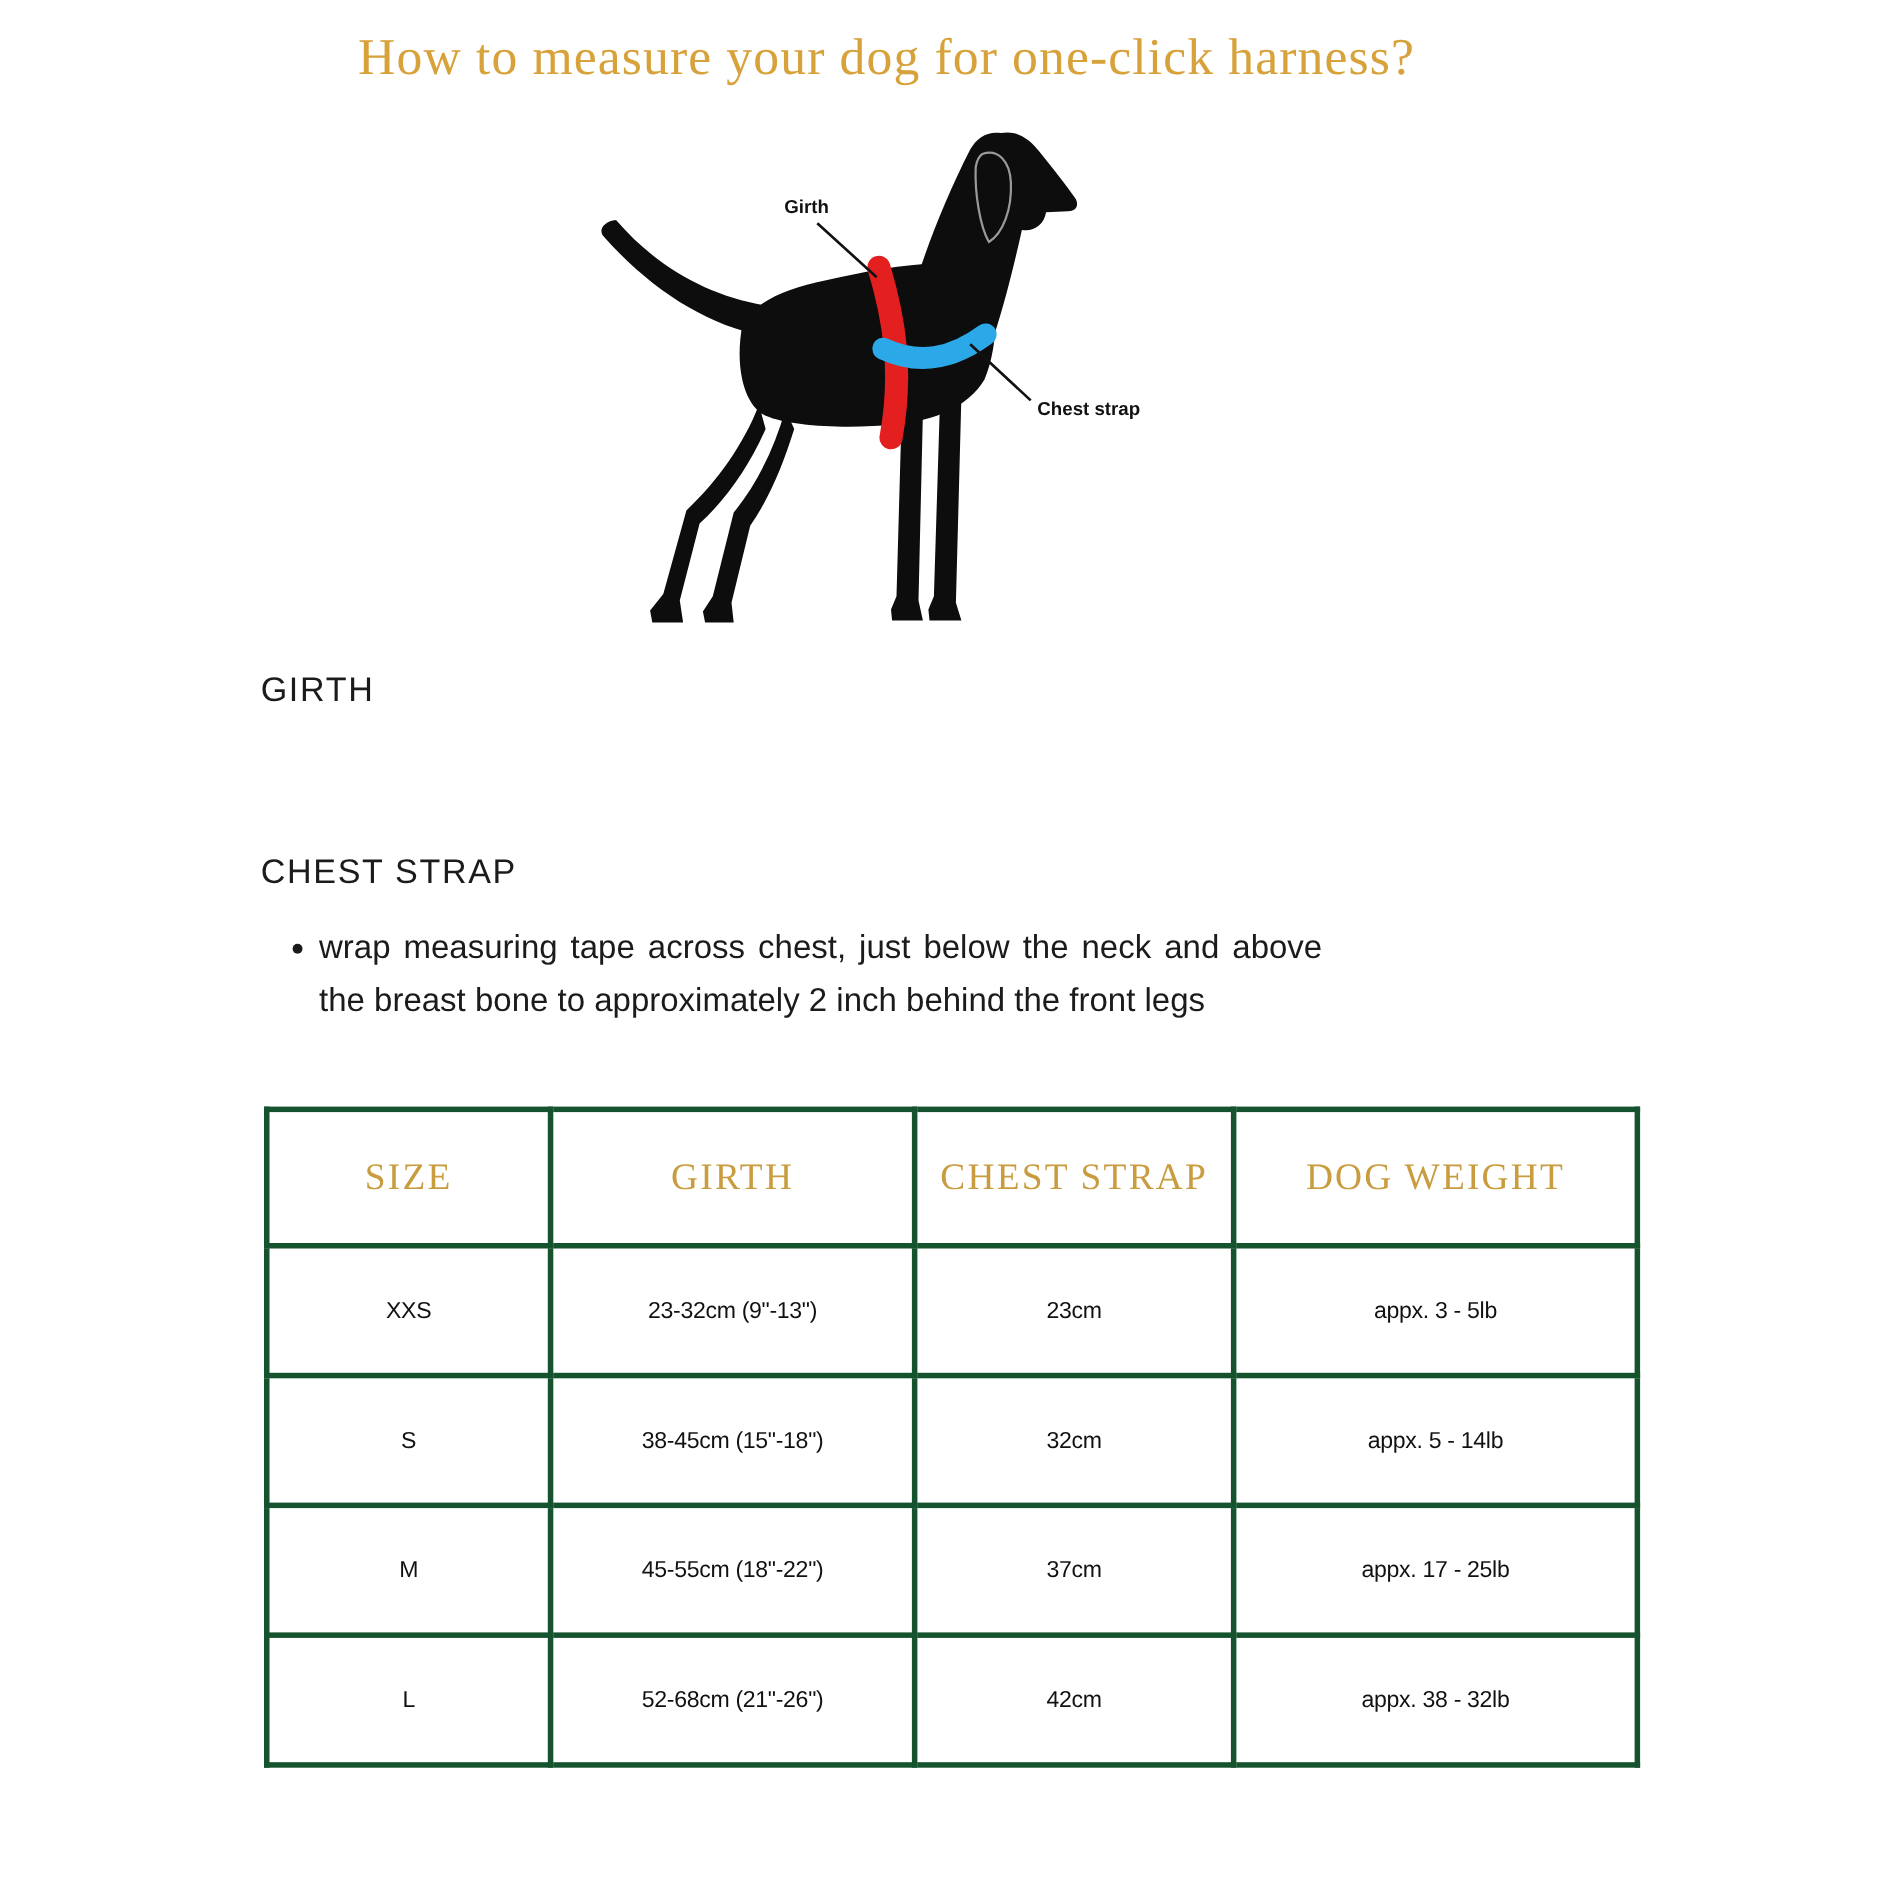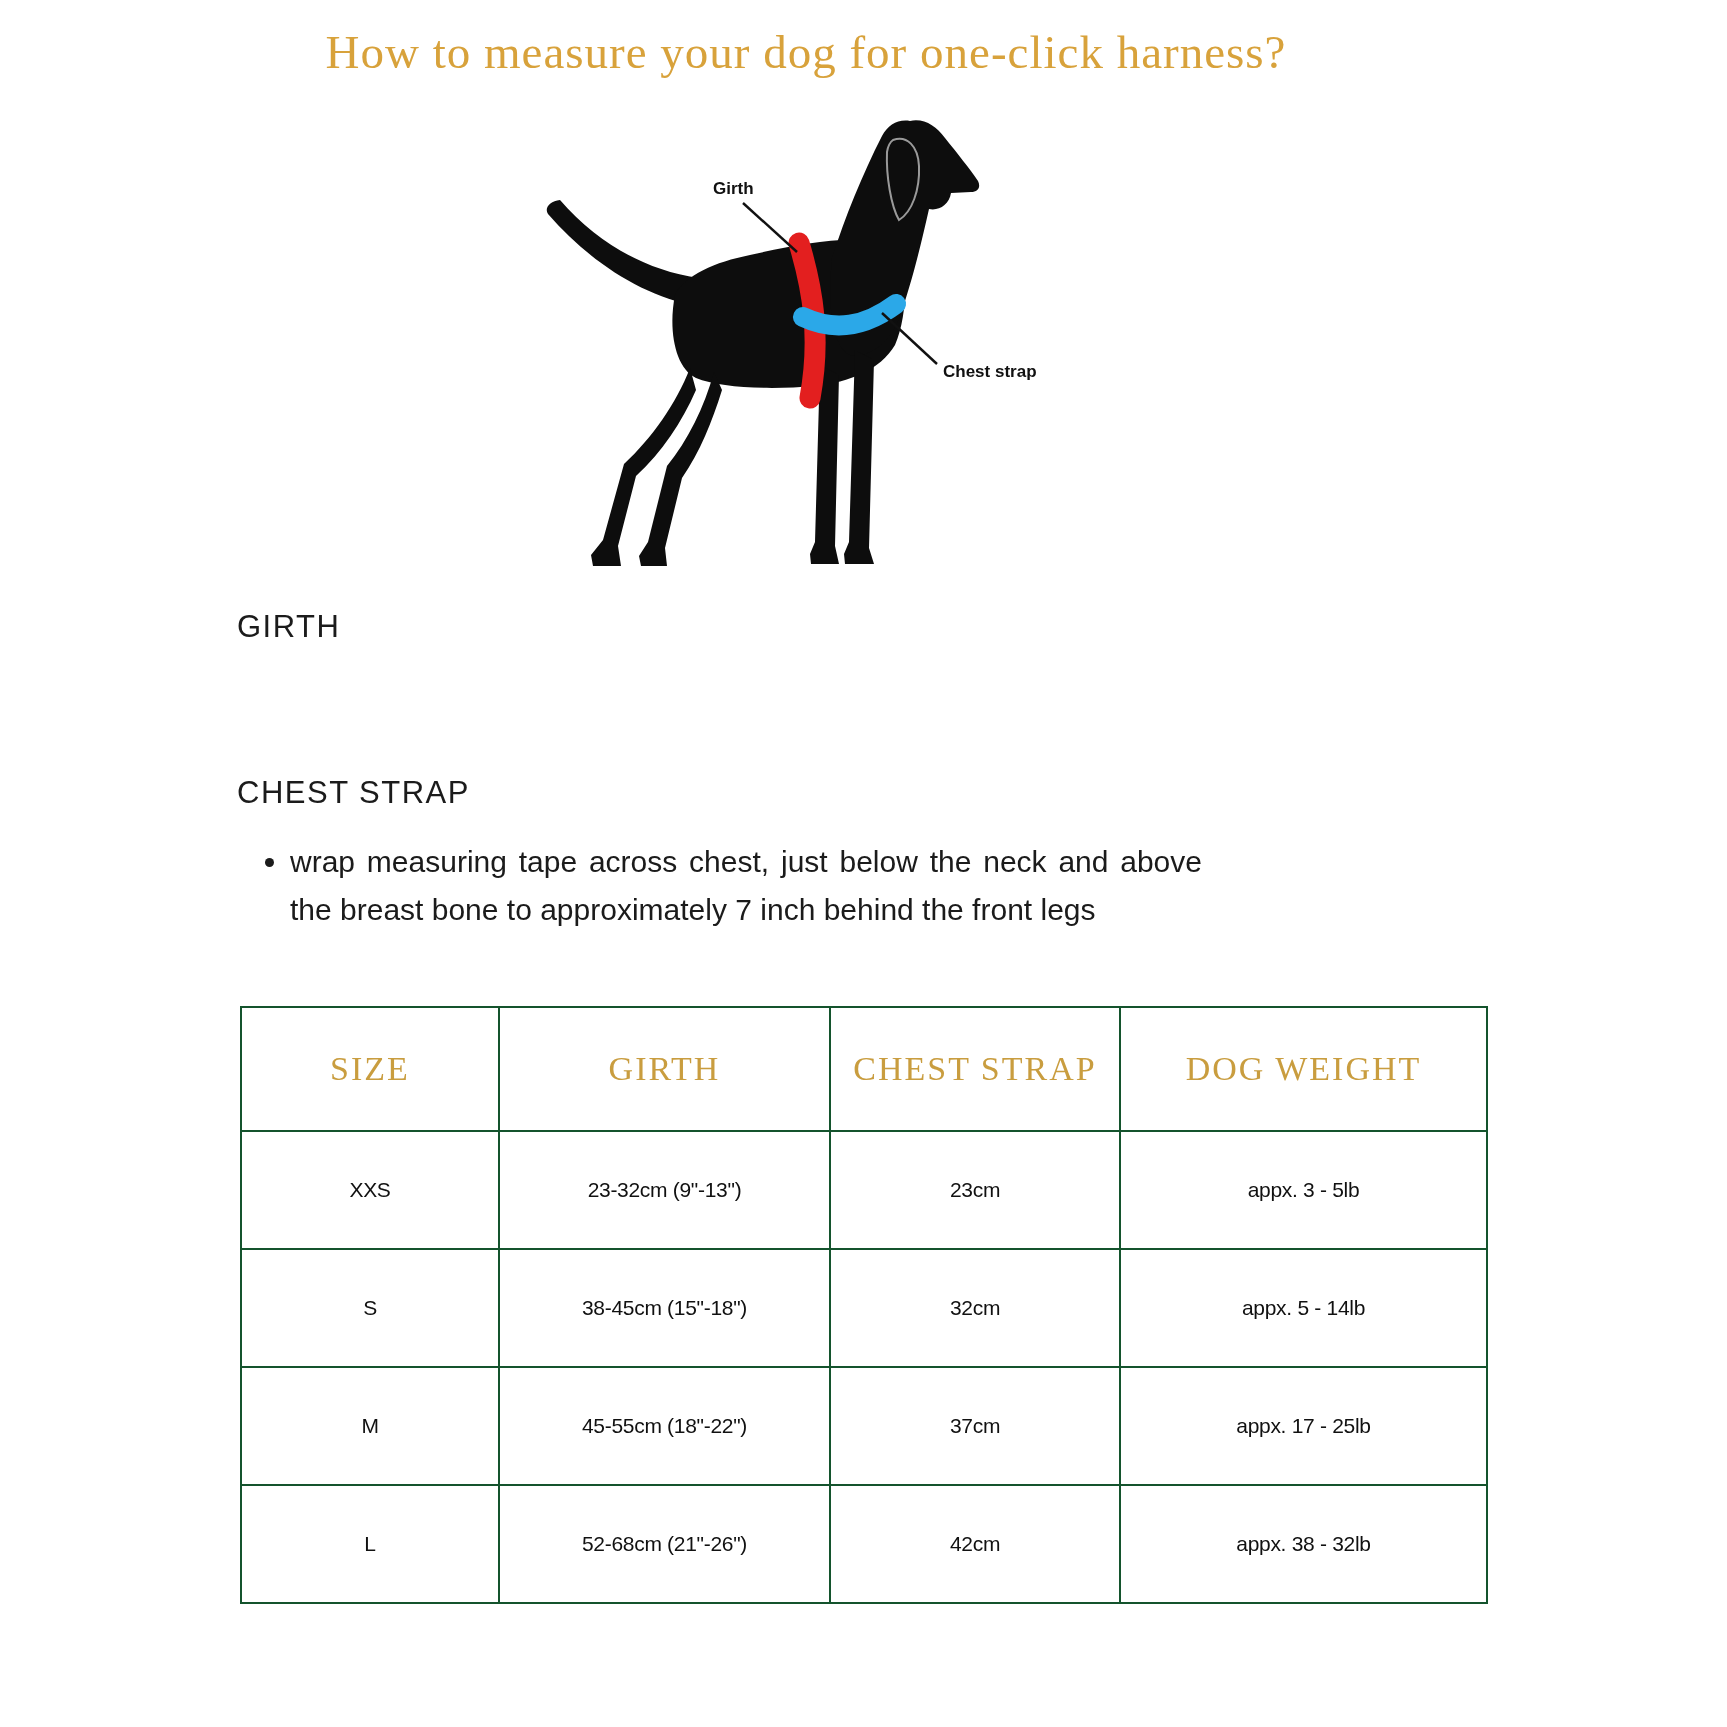--- a/index.html
+++ b/index.html
@@ -46,21 +46,21 @@
   #girth-heading{top:610px;}
   #chest-heading{top:776px;}
   
   .size-table{
     position:absolute;left:240px;top:1006px;
     width:1246px;
     border-collapse:collapse;
     table-layout:fixed;
   }
   .size-table th,.size-table td{
-    border:2px solid #14532d;
+    border:5px solid #14532d;
     text-align:center;vertical-align:middle;
     background:#ffffff;
   }
   .size-table thead tr{height:124px;}
   .size-table tbody tr{height:118px;}
   .size-table th{
     font-family:"Liberation Serif",serif;
     font-weight:400;
     font-size:34px;
     letter-spacing:2px;
@@ -109,21 +109,21 @@
     <line x1="382" y1="233" x2="437" y2="284" stroke="#111" stroke-width="2.4"></line>
 
     <text class="diagram-label" x="213" y="114">Girth</text>
     <text class="diagram-label" x="443" y="297">Chest strap</text>
   </svg>
 
   <div class="section-heading" id="girth-heading">GIRTH</div>
 
   <div class="section-heading" id="chest-heading">CHEST STRAP</div>
   <ul class="bullet-list" id="chest-list">
-    <li>wrap measuring tape across chest, just below the neck and above the breast bone to approximately 7 inch behind the front legs</li>
+    <li>wrap measuring tape across chest, just below the neck and above the breast bone to approximately 2 inch behind the front legs</li>
   </ul>
 
   <table class="size-table">
     <colgroup>
       <col class="c-size">
         <col class="c-girth">
         <col class="c-chest">
         <col class="c-weight">
     </colgroup>
     <thead>

